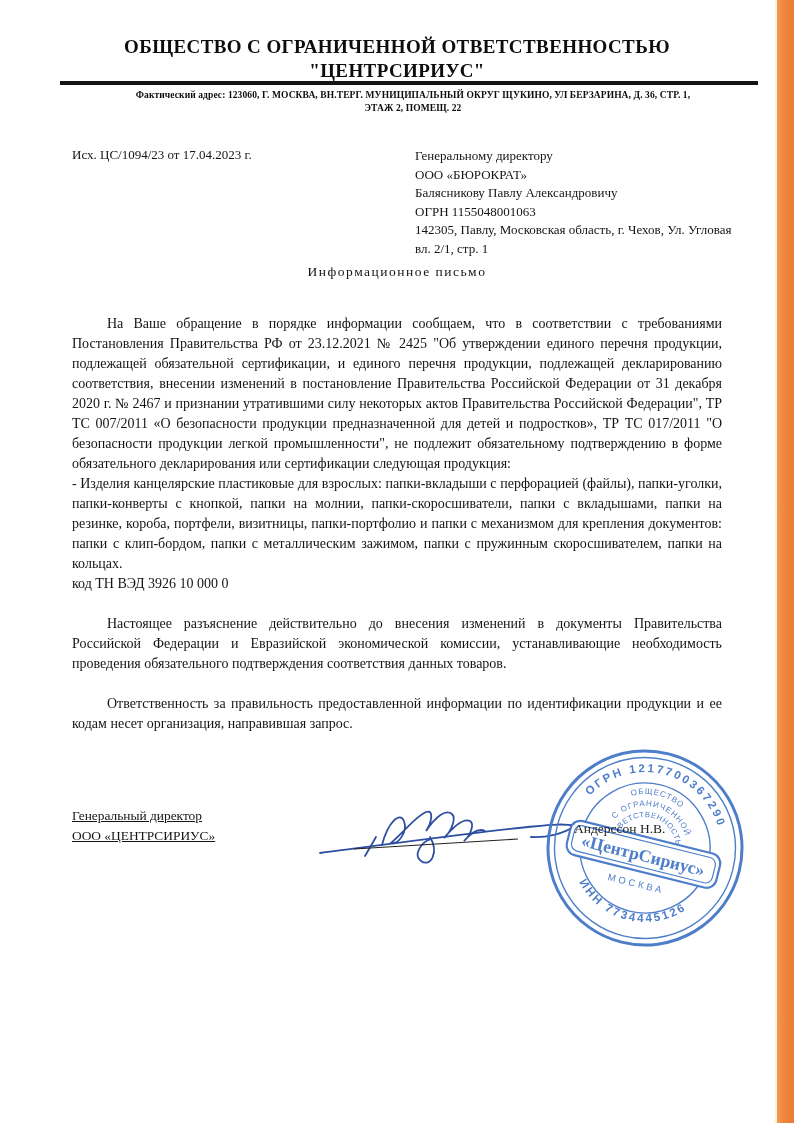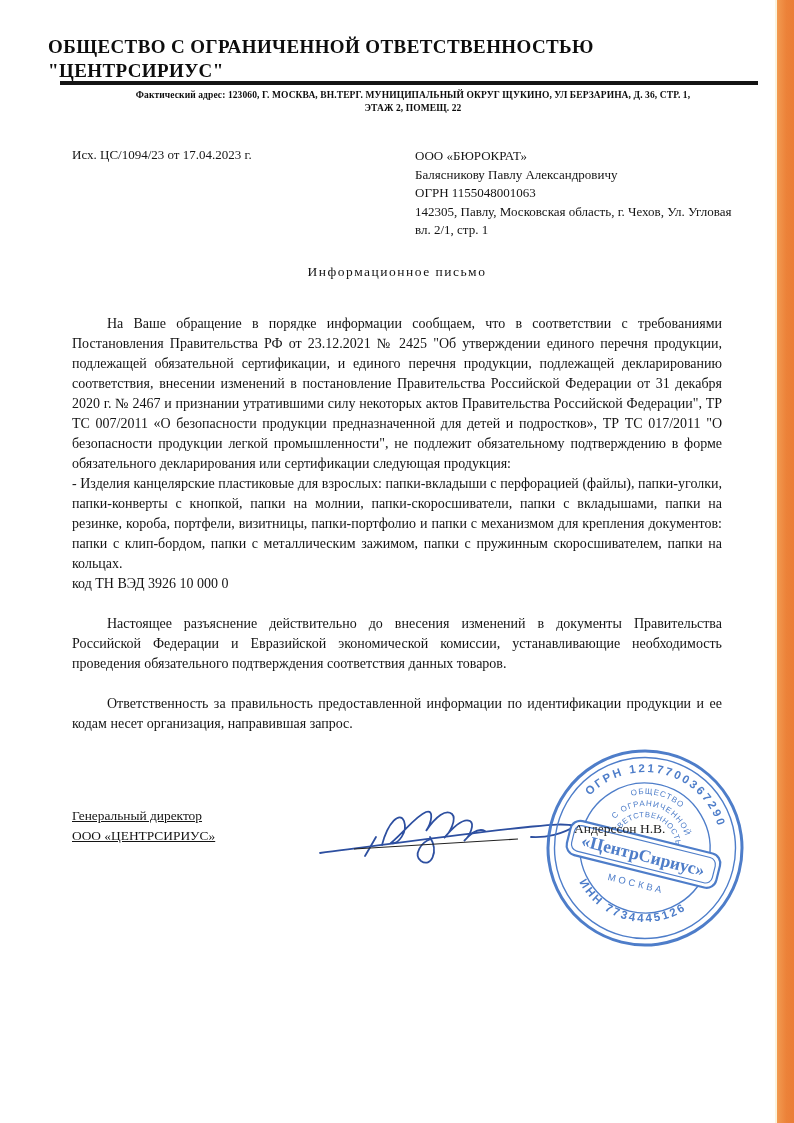--- a/index.html
+++ b/index.html
@@ -12,21 +12,21 @@
     color:#111;
     overflow:hidden;
   }
   .orange-bar{
     position:absolute;top:0;right:0;width:17px;height:100%;
     background:linear-gradient(90deg,#F29A50 0%,#EC8239 55%,#EA7D35 100%);
     border-left:2px solid #FBF3DC;
   }
   .org-header{
     position:absolute;top:35px;left:48px;width:698px;
-    text-align:left;font-weight:bold;font-size:19px;line-height:24px;
+    text-align:center;font-weight:bold;font-size:19px;line-height:24px;
     letter-spacing:.4px;color:#0d0d0d;
   }
   .divider{
     position:absolute;left:60px;top:81px;width:698px;height:4px;background:#141414;
   }
   .org-address{
     position:absolute;left:64px;top:89px;width:698px;
     text-align:center;font-weight:bold;font-size:9.5px;line-height:12.5px;
     color:#0d0d0d;letter-spacing:.1px;
   }
@@ -76,20 +76,21 @@
   <div class="divider"></div>
 
   <div class="org-address">
     <div>Фактический адрес: 123060, Г. МОСКВА, ВН.ТЕРГ. МУНИЦИПАЛЬНЫЙ ОКРУГ ЩУКИНО, УЛ БЕРЗАРИНА, Д. 36, СТР. 1,</div>
     <div>ЭТАЖ 2, ПОМЕЩ. 22</div>
   </div>
 
   <div class="ref-line">Исх. ЦС/1094/23 от 17.04.2023 г.</div>
 
   <div class="addressee">
+    <div>Генеральному директору</div>
     <div>ООО «БЮРОКРАТ»</div>
     <div>Балясникову Павлу Александровичу</div>
     <div>ОГРН 1155048001063</div>
     <div>142305, Павлу, Московская область, г. Чехов, Ул. Угловая</div>
     <div>вл. 2/1, стр. 1</div>
   </div>
 
   <div class="letter-title">Информационное письмо</div>
 
   <div class="body-text">

